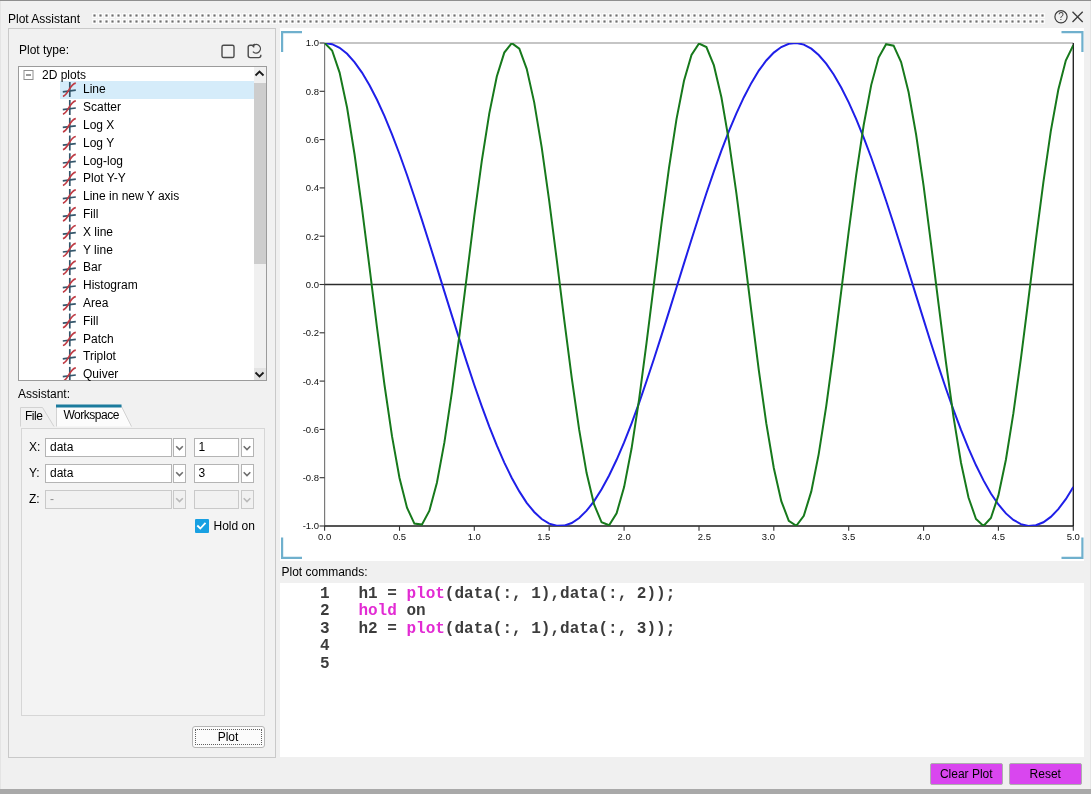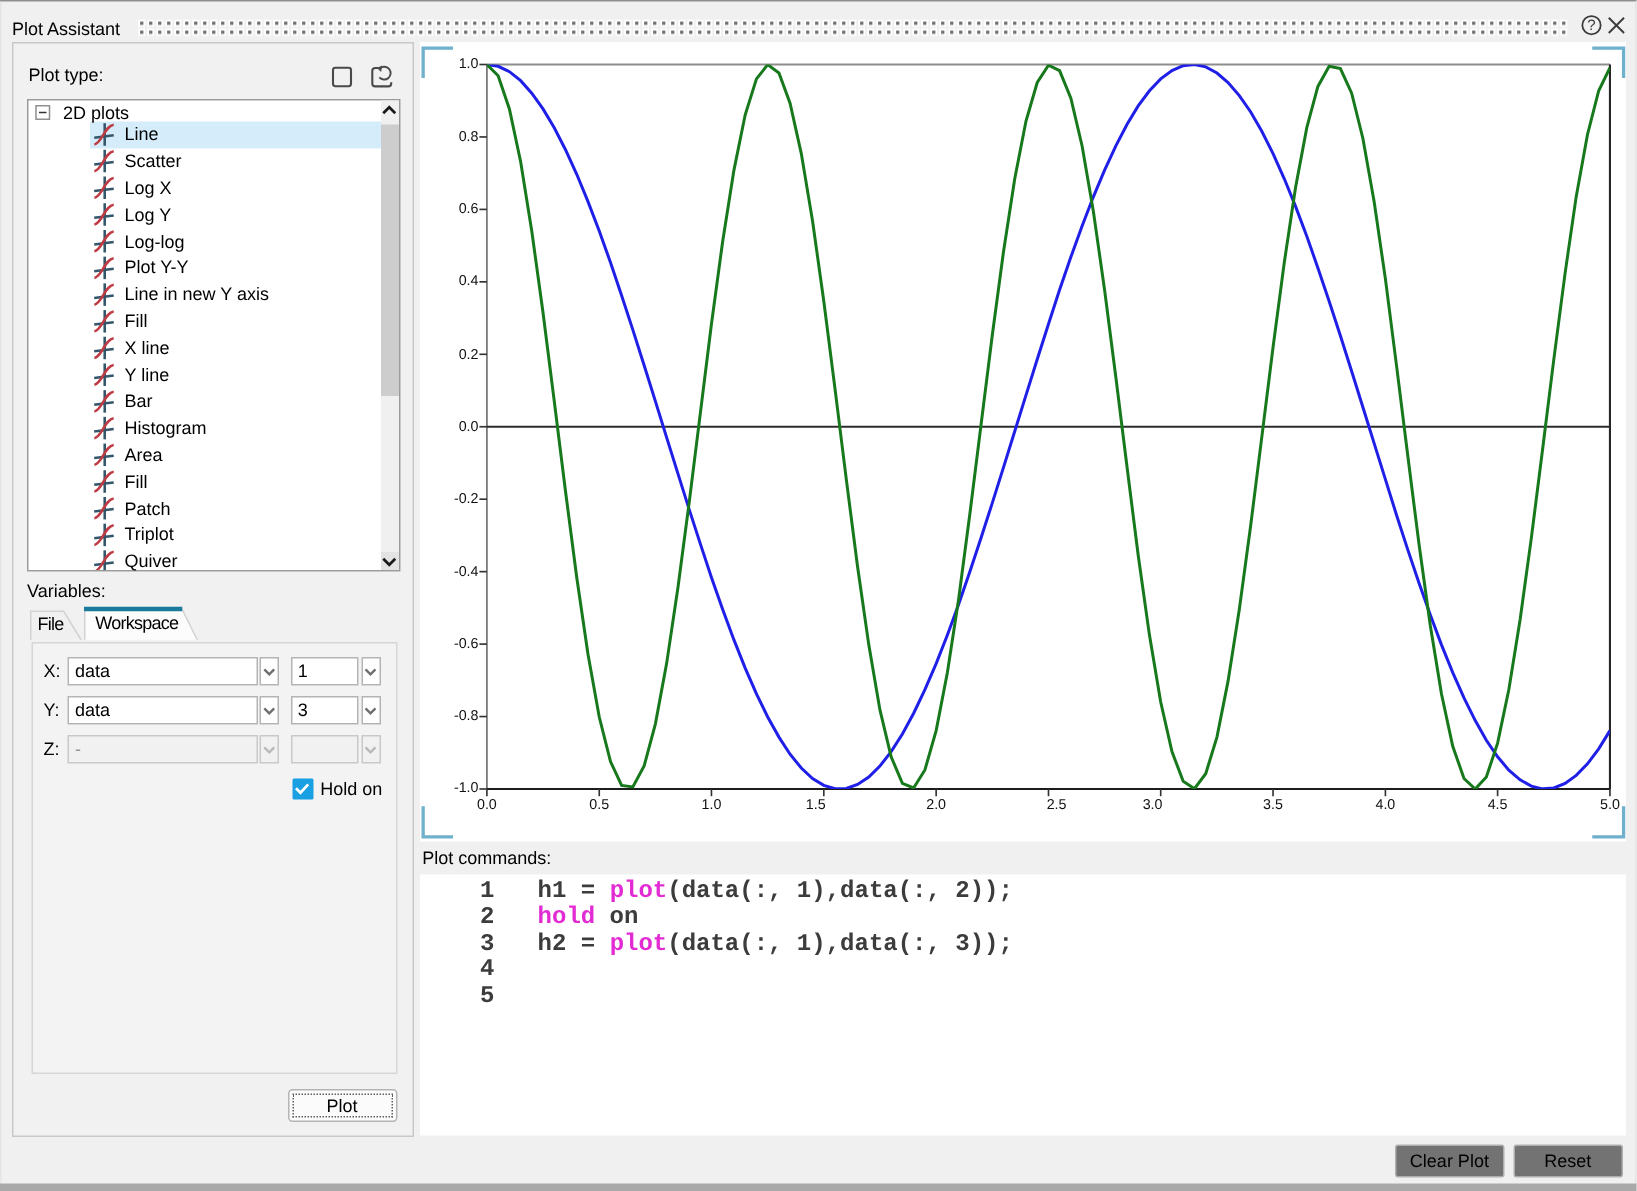--- a/index.html
+++ b/index.html
@@ -2,21 +2,21 @@
 <html><head><meta charset="utf-8"><style>
 * { margin:0; padding:0; box-sizing:border-box; }
 html,body { width:1091px; height:794px; }
 body { position:relative; background:#f0f0f0; overflow:hidden;
   font-family:"Liberation Sans", sans-serif; -webkit-font-smoothing:antialiased; }
 .t12 { position:absolute; z-index:6; font-size:12px; line-height:13px; color:#000; white-space:nowrap; }
 .tick { position:absolute; z-index:6; font-size:9.5px; line-height:11px; color:#111; white-space:nowrap; }
 .code { position:absolute; z-index:6; font-family:"Liberation Mono", monospace; font-size:16px; line-height:17.6px; font-weight:bold;
   color:#3c3c3c; white-space:pre; }
 .kw { color:#e22bd3; }
-.btn { position:absolute; background:#737373; border:1px solid #aeaeae; border-radius:2px;
+.btn { position:absolute; background:#d946ef; border:1px solid #aeaeae; border-radius:2px;
   font-size:12px; color:#000; text-align:center; }
 </style></head>
 <body>
 
 <div style="position:absolute;left:0;top:0;width:1091px;height:1px;background:#8e8e8e;"></div>
 <div style="position:absolute;left:0;top:1px;width:1px;height:788px;background:#e4e4e4;"></div>
 <div style="position:absolute;right:0;top:1px;width:1px;height:788px;background:#e4e4e4;"></div>
 <div style="position:absolute;left:0;top:789px;width:1091px;height:5px;background:#a9a9a9;"></div>
 
 <div class="t12" style="left:8px;top:12.5px;">Plot Assistant</div>
@@ -56,21 +56,21 @@
 <div class="t12" style="left:83px;top:296.9px;">Area</div>
 <div class="t12" style="left:83px;top:314.7px;">Fill</div>
 <div class="t12" style="left:83px;top:332.5px;">Patch</div>
 <div class="t12" style="left:83px;top:350.3px;">Triplot</div>
 <div class="t12" style="left:83px;top:368.1px;">Quiver</div>
 
 <div style="position:absolute;left:253.5px;top:66.5px;width:12px;height:313px;background:#f0f0f0;"></div>
 <div style="position:absolute;left:253.5px;top:368px;width:12px;height:11.5px;background:#e3e3e3;"></div>
 <div style="position:absolute;left:253.5px;top:83px;width:12px;height:181px;background:#cdcdcd;"></div>
 
-<div class="t12" style="left:18px;top:388px;">Variables:</div>
+<div class="t12" style="left:18px;top:388px;">Assistant:</div>
 
 <div style="position:absolute;left:20.5px;top:427.5px;width:244px;height:288.5px;border:1px solid #d6d6d6;background:#f3f3f3;"></div>
 <div class="t12" style="left:25px;top:410px;letter-spacing:-0.5px;text-align:right;">File</div>
 <div class="t12" style="left:63.5px;top:409px;letter-spacing:-0.5px;">Workspace</div>
 
 <div class="t12" style="left:29px;top:441px;">X:</div>
 <div class="t12" style="left:29px;top:467px;">Y:</div>
 <div class="t12" style="left:29px;top:493px;">Z:</div>
 
 <div style="position:absolute;left:45px;top:438px;width:126.5px;height:19px;border:1px solid #b4b4b4;background:#fff;"></div>

